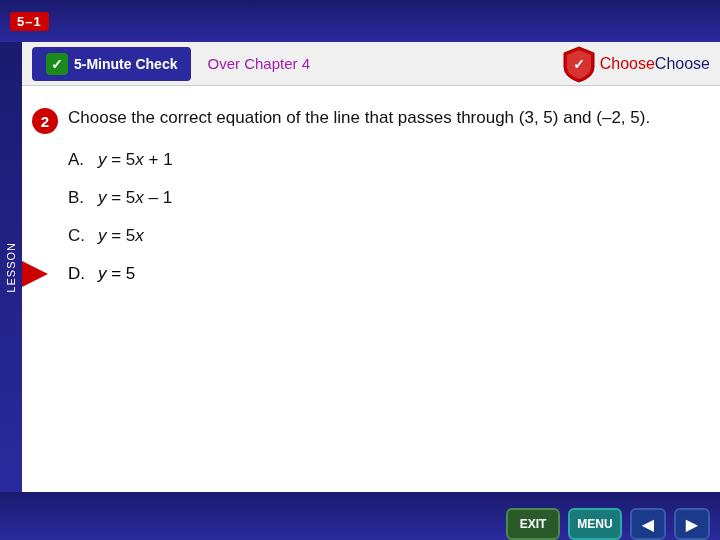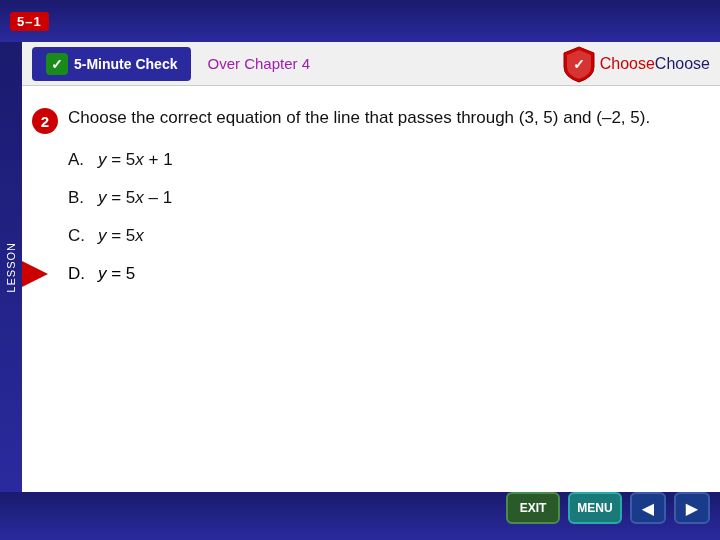--- a/index.html
+++ b/index.html
@@ -207,21 +207,21 @@
 
     
     .bottom-bar {
       position: absolute;
       bottom: 0;
       left: 0;
       right: 0;
       height: 48px;
       background: linear-gradient(to bottom, #1a1a6e, #2a2a9e);
       display: flex;
-      align-items: flex-start;
+      align-items: flex-end;
       justify-content: flex-end;
       padding-right: 10px;
       gap: 8px;
     }
 
     .nav-btn {
       background: #2a5a2a;
       border: 2px solid #4a8a4a;
       border-radius: 6px;
       color: #fff;

